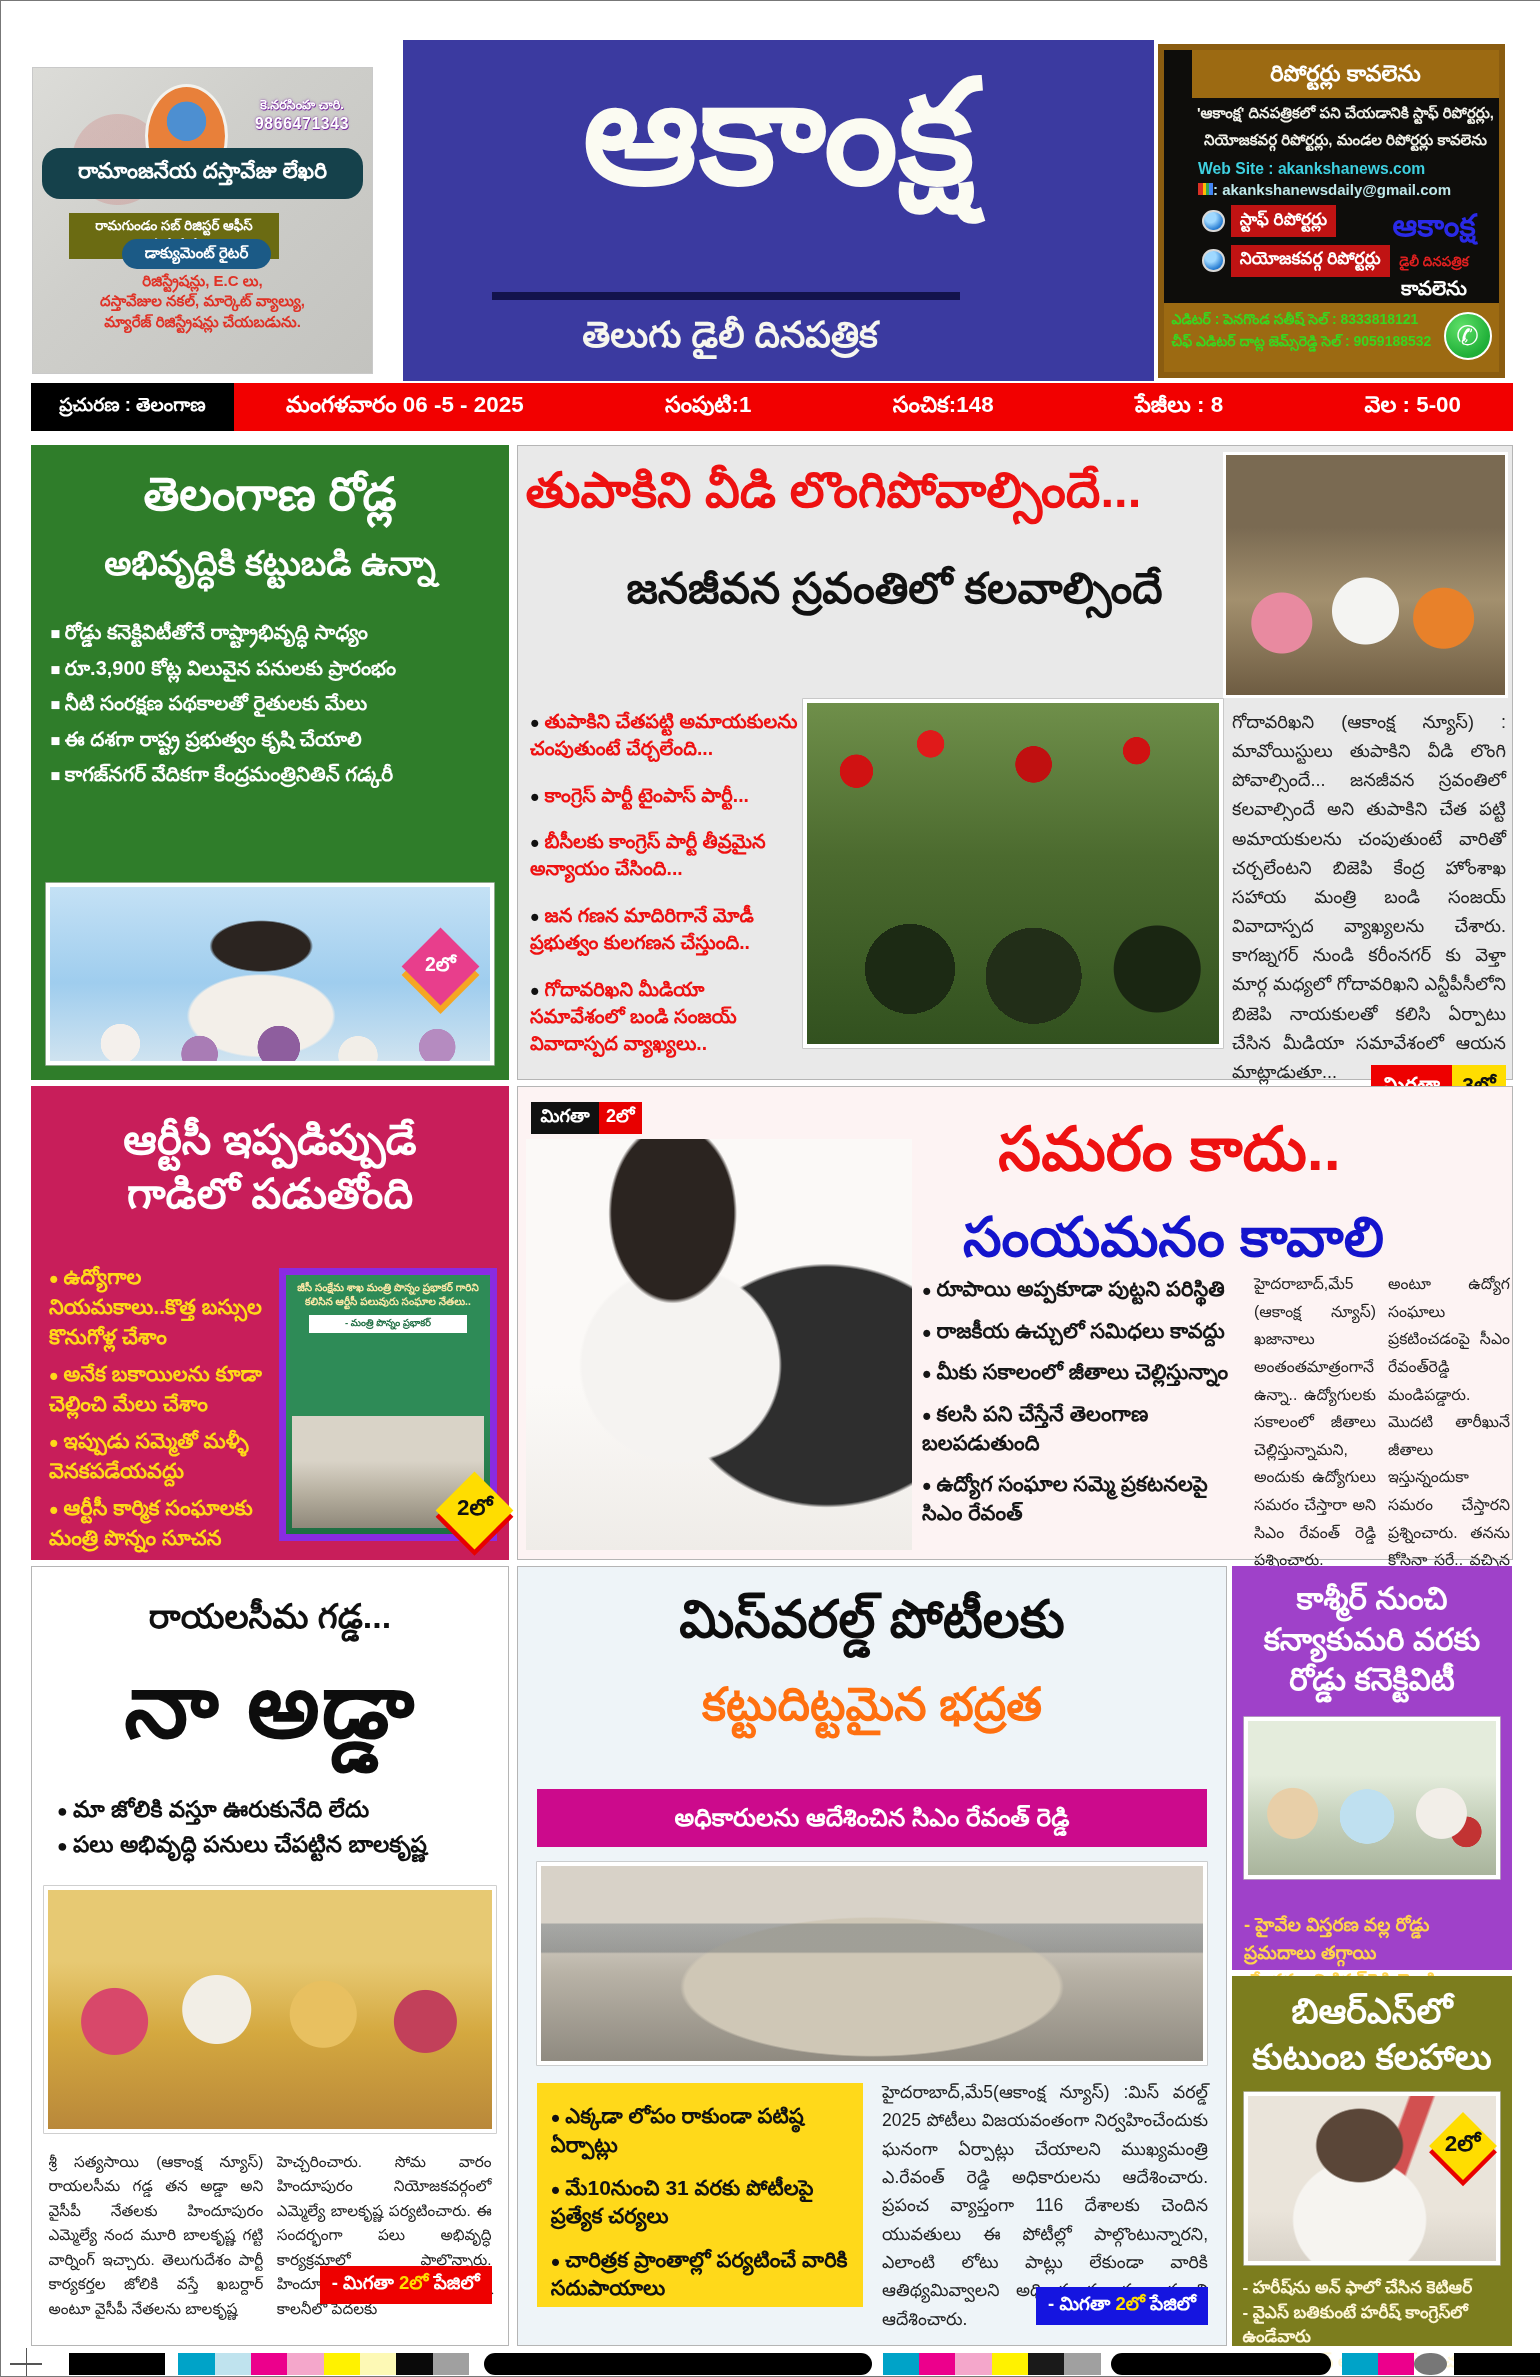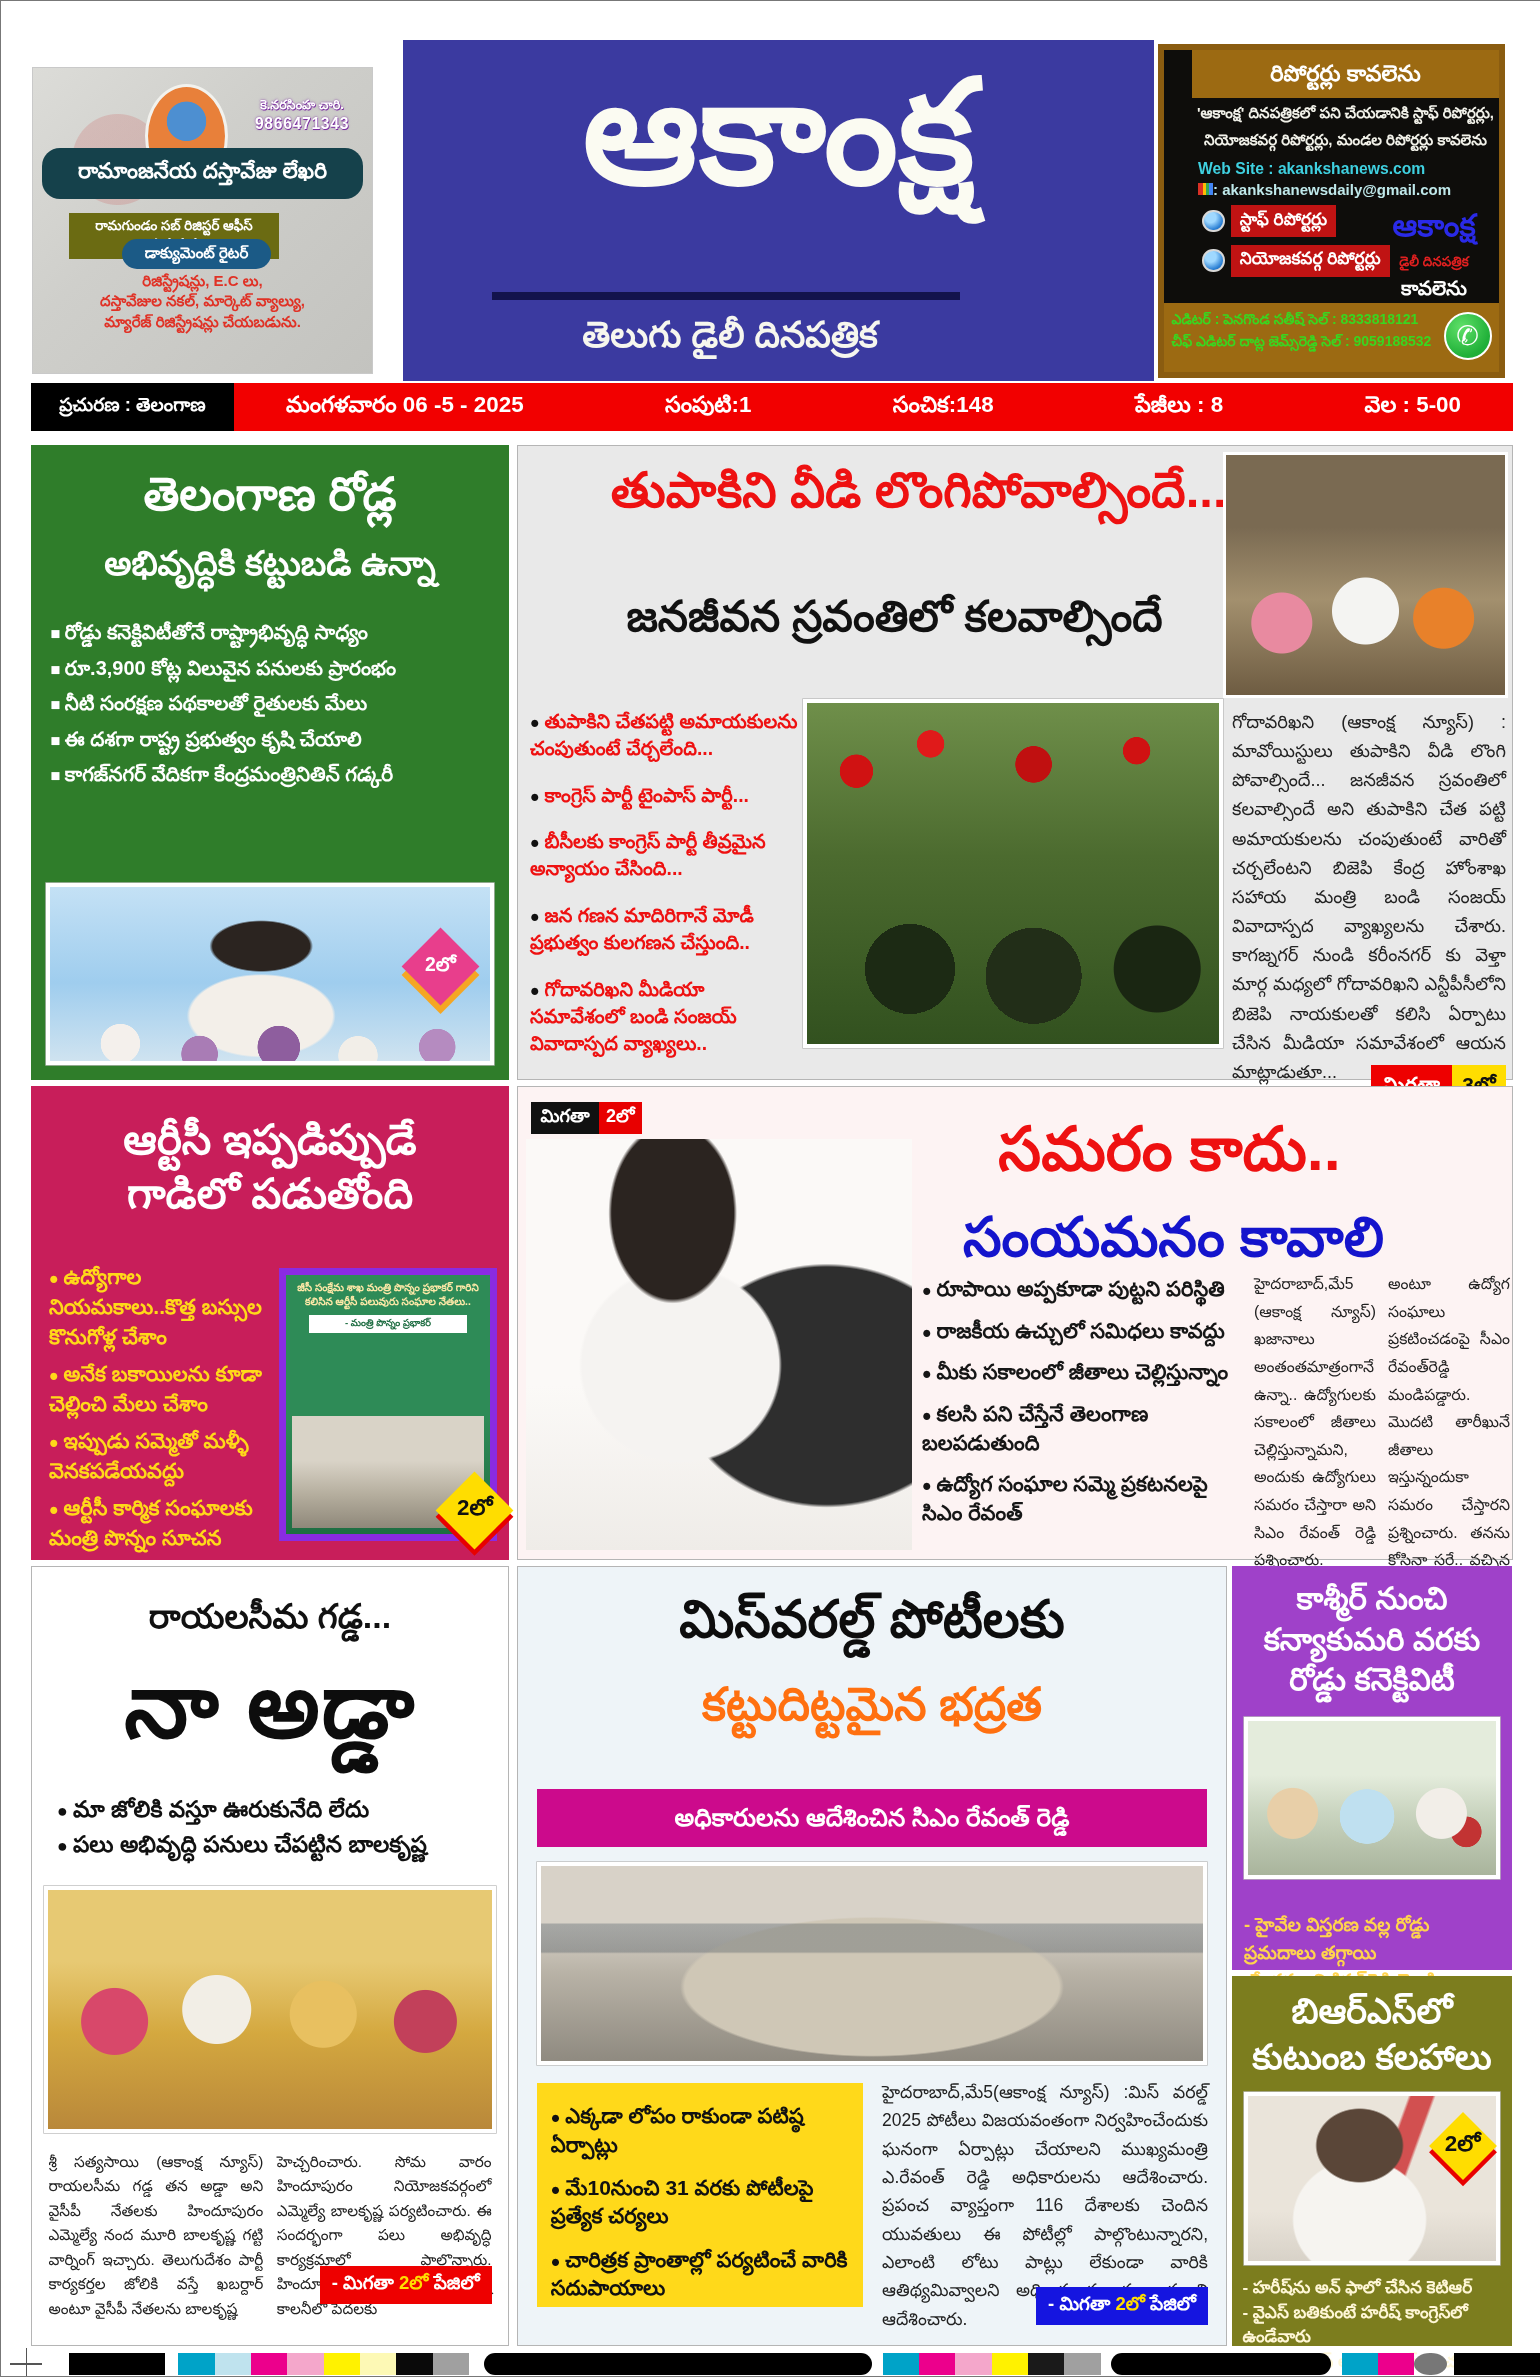--- a/index.html
+++ b/index.html
@@ -87,24 +87,24 @@
   .diamond { position:absolute; width:55px; height:55px; transform:rotate(45deg);
     display:flex; align-items:center; justify-content:center; }
   .diamond span { transform:rotate(-45deg); font-weight:800; }
   .d-pink { background:#e83e8c; box-shadow:6px 6px 0 #f5a623; }
   .d-pink span { color:#fff; font-size:19.4px; }
   .d-yellow { background:#ffdd00; box-shadow:4.5px 4.5px 0 #e80000; }
   .d-yellow span { color:#111; font-size:22.4px; }
 
   
   .gun { left:516px; top:444px; width:996px; height:635px; background:#e9e9e9; }
-  .gun .hl-red { position:absolute; left:7.5px; top:16.4px; width:701px; text-align:right;
+  .gun .hl-red { position:absolute; left:7.5px; top:16.4px; width:701px; text-align:left;
     color:#ee1111; font-size:49px; font-weight:800; }
   .gun .hl-black { position:absolute; left:30px; top:118px; width:693px; text-align:center;
-    color:#111; font-size:43px; font-weight:800;margin-top:28px; }
+    color:#111; font-size:43px; font-weight:800; }
   .photo-bjp { right:4.5px; top:6px; width:285px; height:246px; border:3px solid #fff;
     background:
       radial-gradient(circle at 20% 70%, #e88aa0 0 30px, transparent 31px),
       radial-gradient(circle at 50% 65%, #f4f4f2 0 33px, transparent 34px),
       radial-gradient(circle at 78% 68%, #e8812a 0 30px, transparent 31px),
       linear-gradient(180deg,#7a6a52 0 30%, #a3906e 60%, #6e5c42 100%); }
   .gun ul { position:absolute; left:12px; top:262px; width:268px; list-style:none; }
   .gun li { color:#ee1111; font-size:19.4px; font-weight:700; line-height:1.4; margin-bottom:19.4px; }
   .gun li::before { content:"● "; color:#111; font-size:16.4px; }
   .photo-maoists { left:285px; top:253px; width:420px; height:349px;

